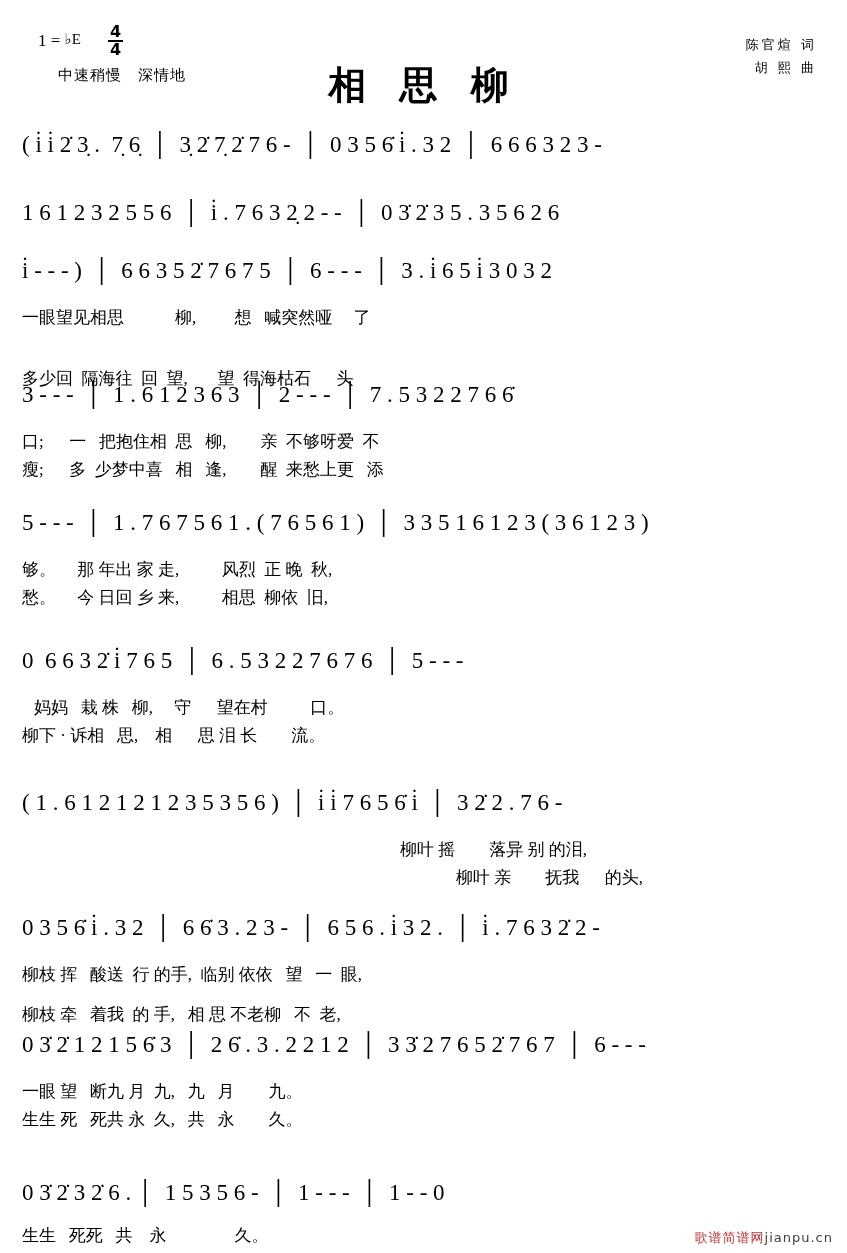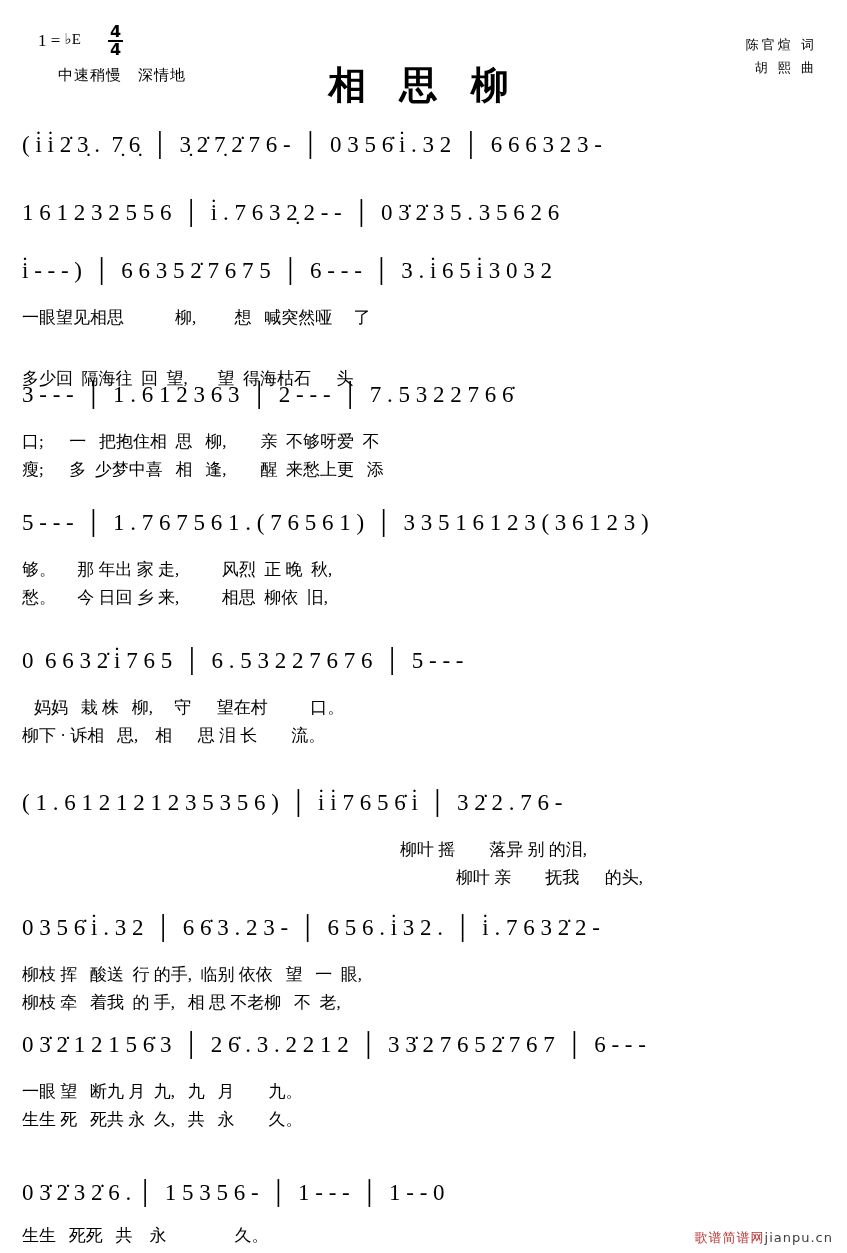--- a/index.html
+++ b/index.html
@@ -103,21 +103,21 @@
 
   <div class="row" style="top:790px;">
     <div class="notes">( 1 . 6 1 2 1 2 1 2 3 5 3 5 6 )  │  i̇ i̇ 7 6 5 6̇ i̇  │  3 2̇ 2 . 7 6 -</div>
     <div class="lyr" style="top:48px;left:400px;text-align:center;">柳叶 摇        落异 别 的泪,</div>
     <div class="lyr" style="top:76px;left:416px;margin-left:40px;">柳叶 亲        抚我      的头,</div>
   </div>
 
   <div class="row" style="top:915px;">
     <div class="notes">0 3 5 6̇ i̇ . 3 2  │  6 6̇ 3 . 2 3 -  │  6 5 6 . i̇ 3 2 .  │  i̇ . 7 6 3 2̇ 2 -</div>
     <div class="lyr" style="top:48px;">柳枝 挥   酸送  行 的手,  临别 依依   望   一  眼,</div>
-    <div class="lyr" style="top:76px;">柳枝 牵   着我  的 手,   相 思 不老柳   不  老,</div>
+    <div class="lyr" style="top:88px;">柳枝 牵   着我  的 手,   相 思 不老柳   不  老,</div>
   </div>
 
   <div class="row" style="top:1032px;">
     <div class="notes">0 3̇ 2̇ 1 2 1 5 6̇ 3  │  2 6̇ . 3 . 2 2 1 2  │  3 3̇ 2 7 6 5 2̇ 7 6 7  │  6 - - -</div>
     <div class="lyr" style="top:48px;">一眼 望   断九 月  九,   九   月        九。</div>
     <div class="lyr" style="top:76px;">生生 死   死共 永  久,   共   永        久。</div>
   </div>
 
   <div class="row" style="top:1180px;">
     <div class="notes">0 3̇ 2̇ 3 2̇ 6 . │  1 5 3 5 6 -  │  1 - - -  │  1 - - 0</div>

